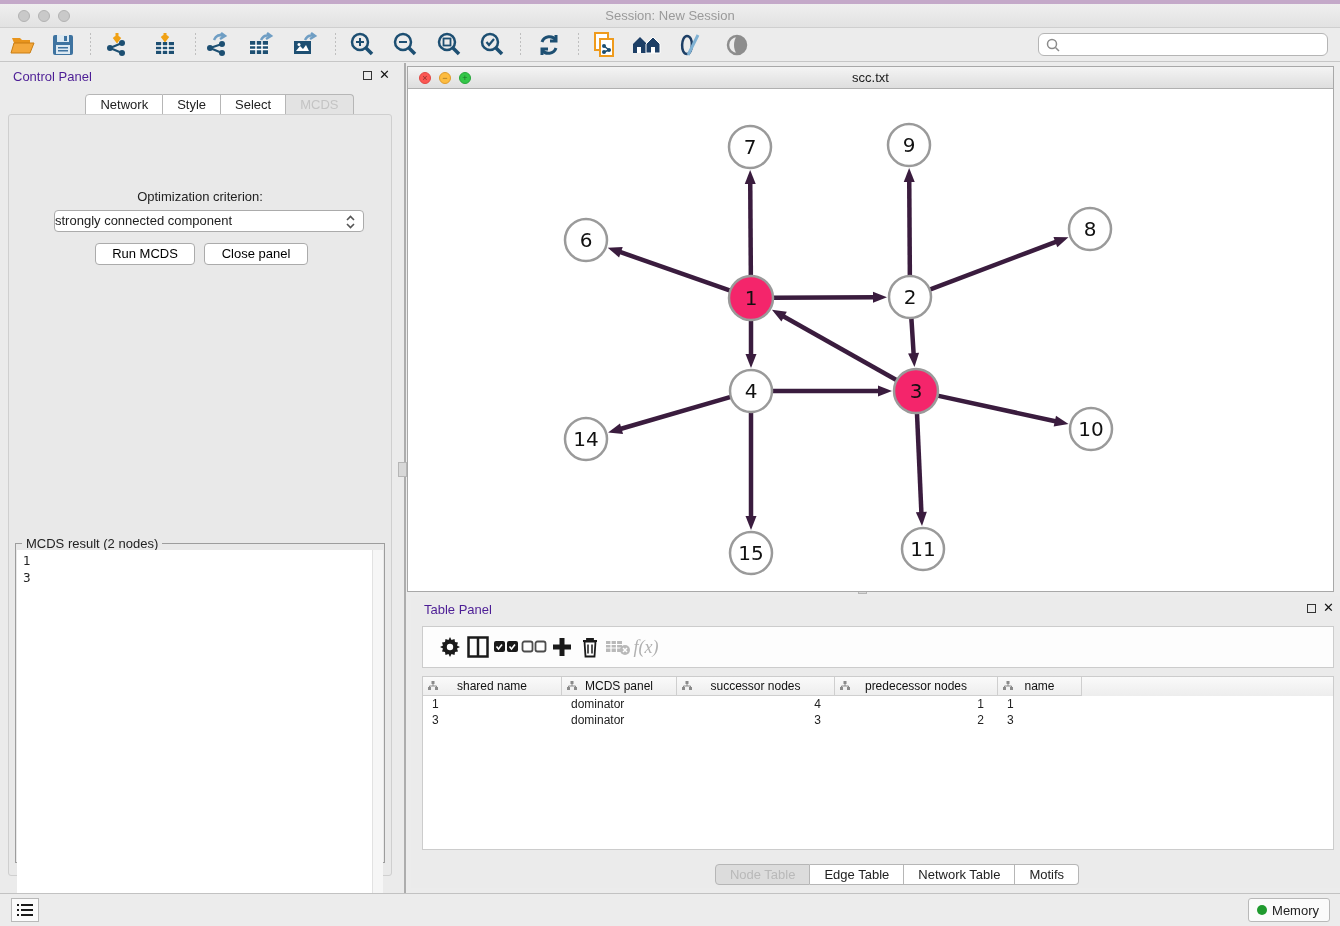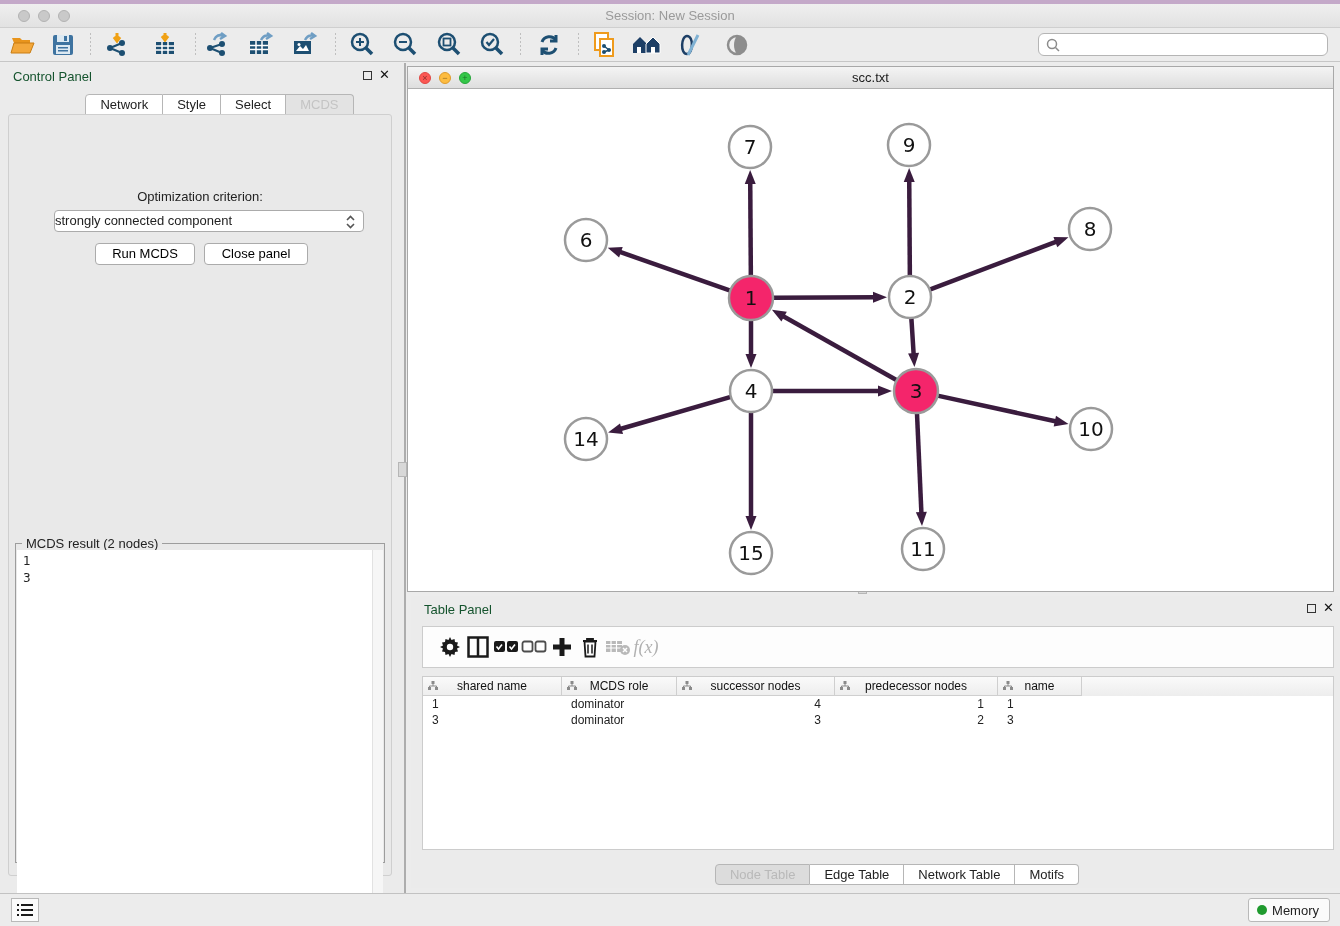--- a/index.html
+++ b/index.html
@@ -21,21 +21,21 @@
   .tbi { position:absolute; top:3px; width:34px; height:28px; display:flex; align-items:center; justify-content:center; }
   .tb-sep { position:absolute; top:5px; width:1px; height:24px;
             background-image:repeating-linear-gradient(#bfbfbf 0 2px, transparent 2px 4px); }
   .searchbox { position:absolute; left:1038px; top:5px; width:290px; height:23px; background:#fff;
                border:1px solid #b5b5b5; border-radius:6px; display:flex; align-items:center; padding-left:6px; }
   .searchbox input { border:none; outline:none; width:250px; font-size:12px; background:transparent; }
 
   
   .control-panel { position:absolute; left:0; top:63px; width:405px; height:830px; background:#ebebeb; }
   .panel-head { position:relative; height:26px; }
-  .panel-head .ph-title { position:absolute; left:13px; top:6px; font-size:13px; color:#14532d; }
+  .panel-head .ph-title { position:absolute; left:13px; top:6px; font-size:13px; color:#4c1d95; }
   .float-box { position:absolute; top:8px; width:9px; height:9px; border:1.5px solid #333; display:inline-block; }
   .close-x { position:absolute; top:4px; font-size:13px; font-weight:bold; color:#111; }
 
   .cp-tabs { position:absolute; left:2px; top:31px; width:400px; display:flex; justify-content:center;padding-left:35px; }
   .tab { height:21px; line-height:19px; padding:0 14px; font-size:13px; background:#fff;
          border:1px solid #b6b6b6; border-left:none; }
   .tab:first-child { border-left:1px solid #b6b6b6; border-radius:4px 0 0 0; }
   .tab:last-child  { border-radius:0 4px 0 0; }
   .tab.sel { background:#e3e3e3; color:#c4c4c4; border-bottom-color:#e3e3e3; }
 
@@ -428,21 +428,21 @@
               <path d="M5 3 v2 M1.5 6 v-1 h7 v1" stroke="#8a8a8a" fill="none"></path>
             </g>
           </svg><span>shared name</span></div>
         <div class="th" style="width: 115px;"><svg width="10" height="10" viewBox="0 0 10 10">
             <g fill="#8a8a8a">
               <rect x="3.5" y="0" width="3" height="3"></rect>
               <rect x="0" y="6" width="3" height="3"></rect>
               <rect x="7" y="6" width="3" height="3"></rect>
               <path d="M5 3 v2 M1.5 6 v-1 h7 v1" stroke="#8a8a8a" fill="none"></path>
             </g>
-          </svg><span>MCDS role</span></div>
+          </svg><span>MCDS panel</span></div>
         <div class="th" style="width: 158px;"><svg width="10" height="10" viewBox="0 0 10 10">
             <g fill="#8a8a8a">
               <rect x="3.5" y="0" width="3" height="3"></rect>
               <rect x="0" y="6" width="3" height="3"></rect>
               <rect x="7" y="6" width="3" height="3"></rect>
               <path d="M5 3 v2 M1.5 6 v-1 h7 v1" stroke="#8a8a8a" fill="none"></path>
             </g>
           </svg><span>successor nodes</span></div>
         <div class="th" style="width: 163px;"><svg width="10" height="10" viewBox="0 0 10 10">
             <g fill="#8a8a8a">

